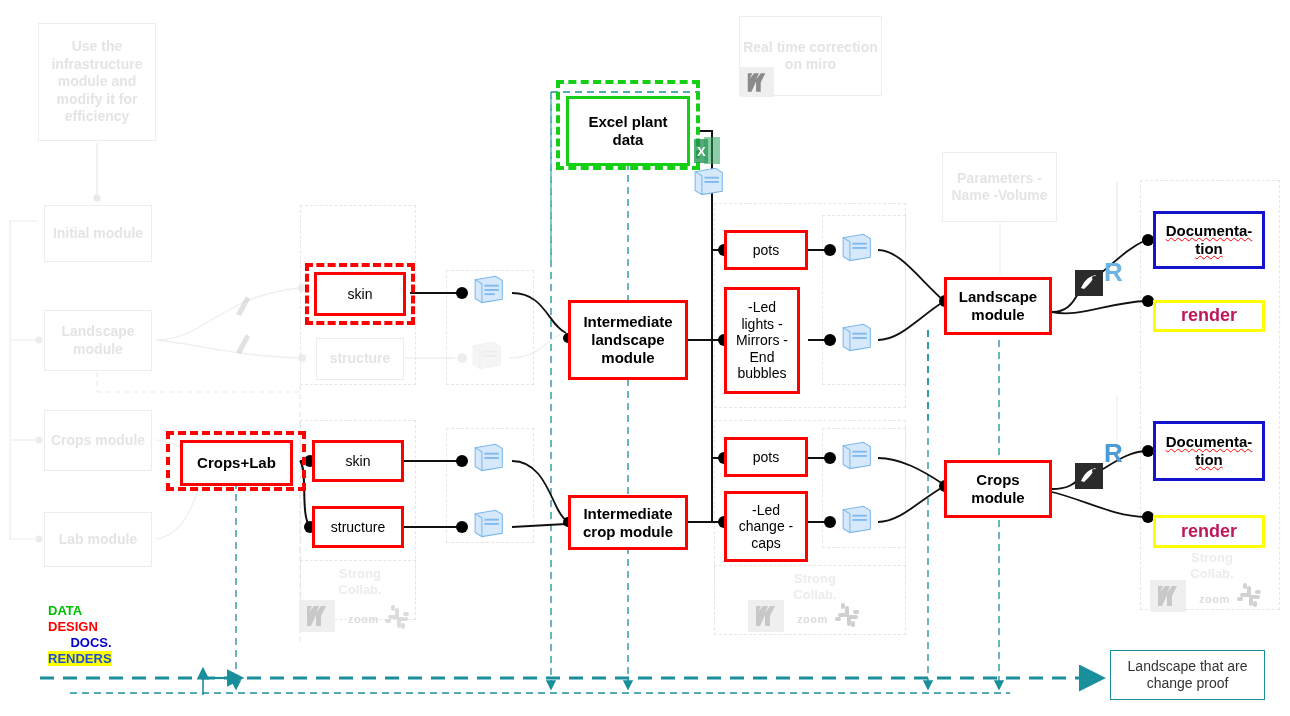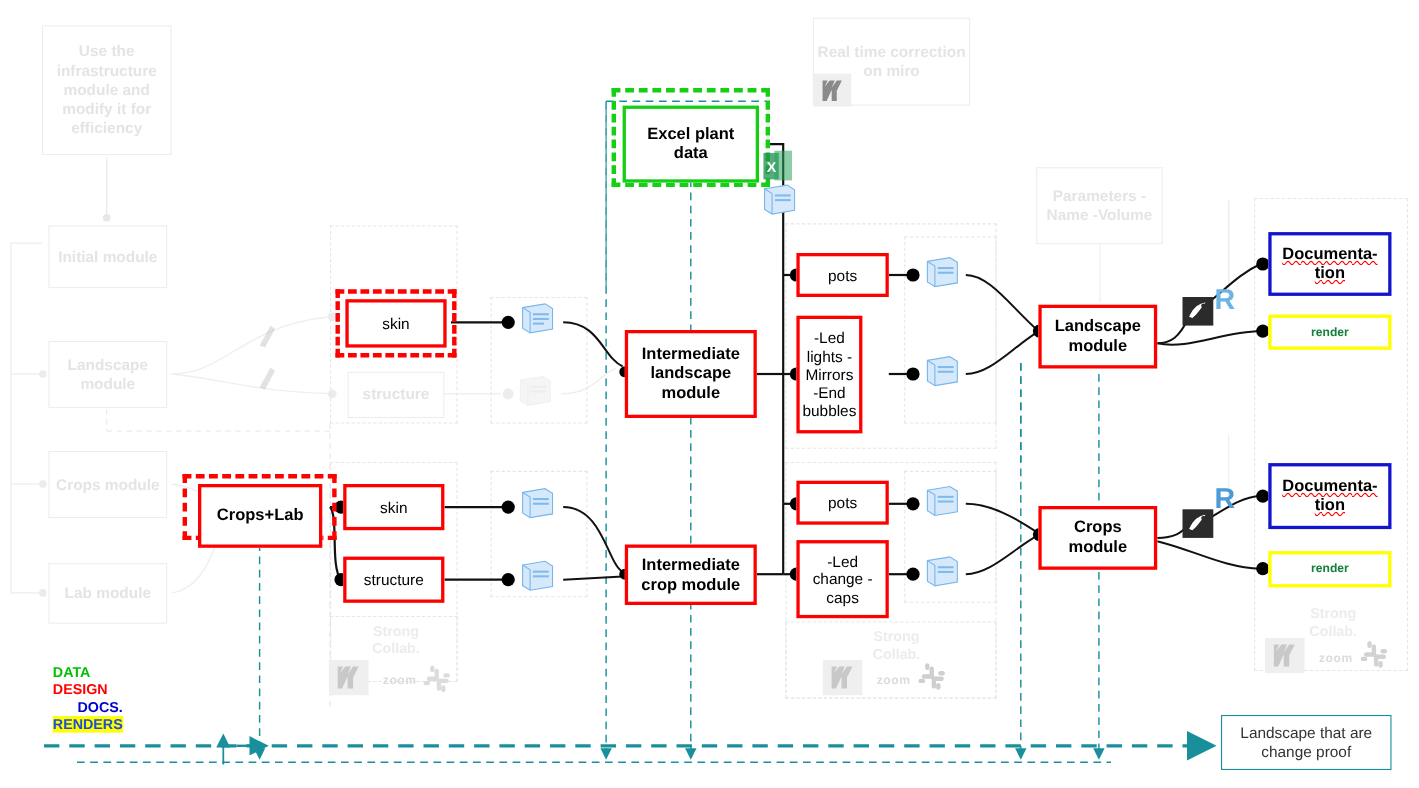--- a/index.html
+++ b/index.html
@@ -9,21 +9,21 @@
   svg.layer{position:absolute;left:0;top:0;width:1290px;height:716px;pointer-events:none;}
 
   .node{position:absolute;box-sizing:border-box;display:flex;align-items:center;
         justify-content:center;text-align:center;background:#fff;line-height:1.18;}
 
   
   .red-box{border:3px solid #ff0000;color:#000;font-size:14px;font-weight:400;}
   .red-box.bold{font-weight:bold;font-size:15px;}
   .green-box{border:3px solid #14cf14;color:#000;font-weight:bold;font-size:15px;}
   .blue-box{border:3px solid #1414cf;color:#000;font-weight:bold;font-size:15px;}
-  .yellow-box{border:3px solid #ffff00;color:#15803d;font-weight:bold;font-size:11px;}
+  .yellow-box{border:3px solid #ffff00;color:#be185d;font-weight:bold;font-size:18px;margin-top:14px;}
   .teal-box{border:1.5px solid #1a8f9c;color:#333;font-size:14px;font-weight:400;}
 
   
   .dash-red{position:absolute;border:4px dashed #ff0000;box-sizing:border-box;background:transparent;}
   .dash-green{position:absolute;border:4px dashed #14cf14;box-sizing:border-box;background:transparent;}
 
   
   .ghost{position:absolute;box-sizing:border-box;display:flex;align-items:center;
          justify-content:center;text-align:center;background:#fff;
          border:1px solid #ededed;color:#e4e4e4;font-weight:bold;font-size:14px;line-height:1.25;}
@@ -303,21 +303,21 @@
     <path d="M1098,472 C1115,462 1128,452 1146,451" stroke="#111" stroke-width="1.8" fill="none"></path>
     <path d="M1052,492 C1085,500 1112,516 1146,517" stroke="#111" stroke-width="1.8" fill="none"></path>
     <circle cx="1148" cy="451" r="6" fill="#000"></circle>
     <circle cx="1148" cy="517" r="6" fill="#000"></circle>
   </svg>
 
   <div class="dash-red" style="left:305px;top:263px;width:110px;height:62px;"></div>
   <div class="dash-red" style="left:166px;top:431px;width:140px;height:60px;"></div>
   <div class="dash-green" style="left:556px;top:80px;width:144px;height:90px;"></div>
 
-  <div class="node red-box bold" style="left:180px;top:440px;width:113px;height:58px;">
+  <div class="node red-box bold" style="left:180px;top:440px;width:113px;height:46px;">
     <span>Crops+Lab</span>
   </div>
 
   <div class="node red-box" style="left:314px;top:272px;width:92px;height:44px;">
     <span>skin</span>
   </div>
 
   <div class="node red-box" style="left:312px;top:440px;width:92px;height:42px;">
     <span>skin</span>
   </div>
@@ -335,21 +335,21 @@
   </div>
 
   <div class="node red-box bold" style="left:568px;top:495px;width:120px;height:55px;padding:0 6px;">
     <span>Intermediate crop module</span>
   </div>
 
   <div class="node red-box" style="left:724px;top:230px;width:84px;height:40px;">
     <span>pots</span>
   </div>
 
-  <div class="node red-box" style="left:724px;top:287px;width:60px;height:107px;padding:16px 4px;">
+  <div class="node red-box" style="left:724px;top:287px;width:76px;height:107px;padding:16px 4px;">
     <span>-Led lights -Mirrors -End bubbles</span>
   </div>
 
   <div class="node red-box" style="left:724px;top:437px;width:84px;height:40px;">
     <span>pots</span>
   </div>
 
   <div class="node red-box" style="left:724px;top:491px;width:84px;height:71px;padding:0 4px;">
     <span>-Led change -caps</span>
   </div>

